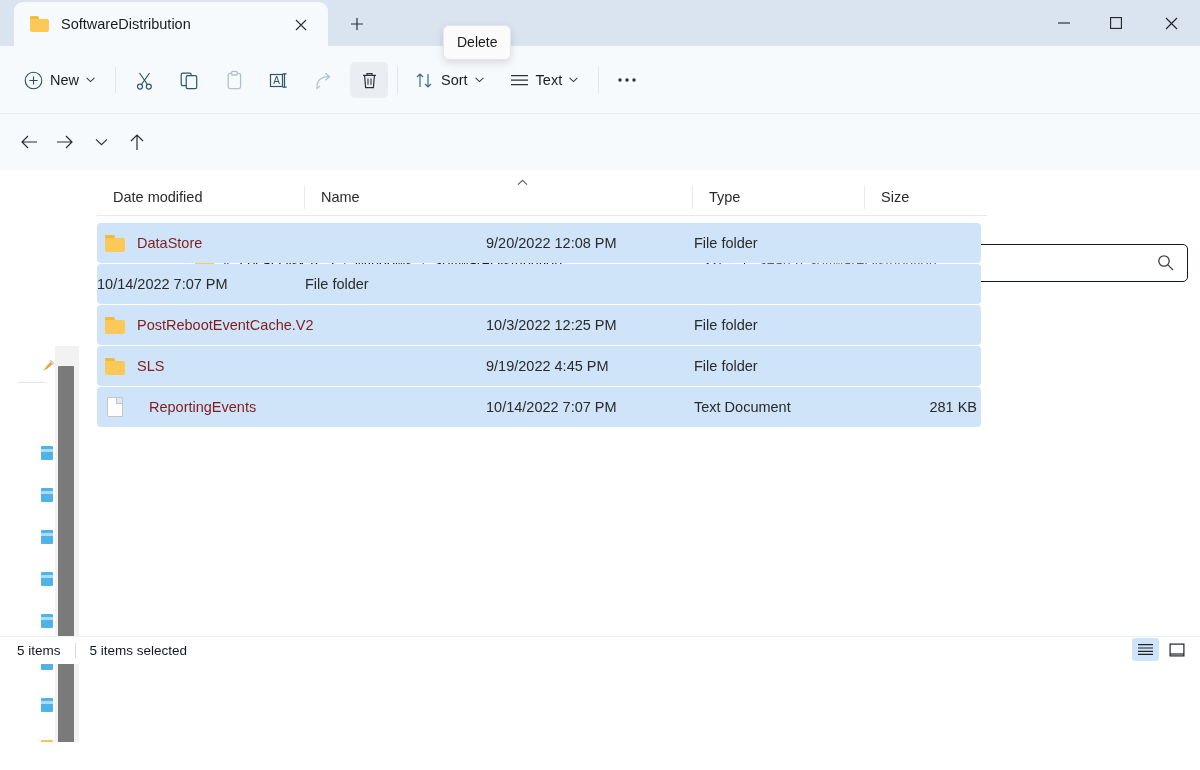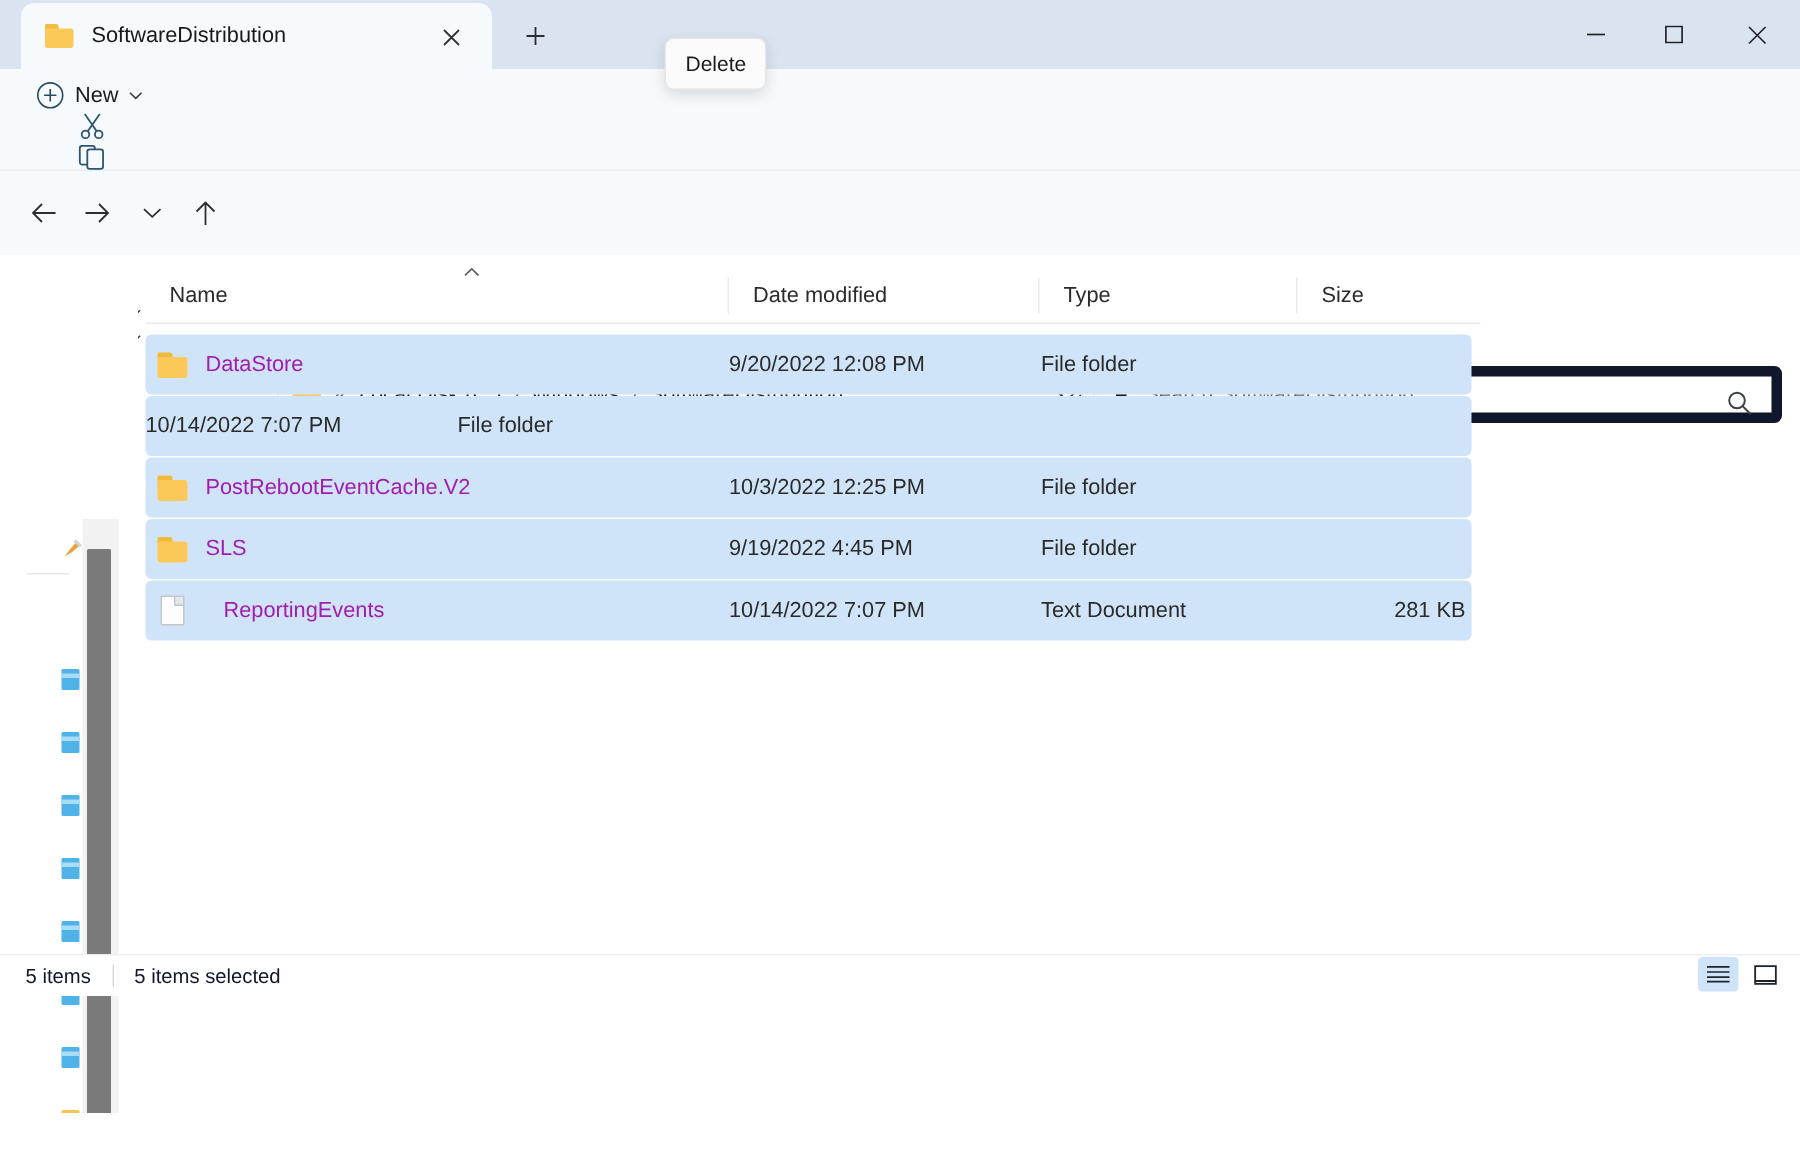--- a/index.html
+++ b/index.html
@@ -73,21 +73,21 @@
   }
 
   
   .toolbar {
     position: absolute; left: 0; top: 46px; width: 1200px; height: 68px;
     background: #f7fafd;
     border-bottom: 1px solid #e9eef4;
   }
   .tb-inner {
     position: absolute; left: 16px; top: 8px; height: 52px;
-    display: flex; align-items: center; flex-direction: column;
+    display: flex; align-items: center;
   }
   .tb-btn {
     height: 36px; min-width: 38px;
     display: flex; align-items: center; justify-content: center;
     border-radius: 5px; color: #1d2b38;
     padding: 0 8px; gap: 7px;
   }
   .tb-btn.labeled { padding: 0 11px 0 8px; }
   .tb-btn.hover { background: #eaedf1; }
   .tb-btn.disabled { color: #b3c0cd; }
@@ -132,21 +132,21 @@
   .ab-chev {
     position: absolute; right: 8px; top: 9px; width: 20px; height: 18px;
     display: flex; align-items: center; justify-content: center; color: #333;
   }
   .refresh {
     position: absolute; left: 700px; top: 136px; width: 28px; height: 26px;
     display: flex; align-items: center; justify-content: center; color: #2e3338;
   }
   .searchbox {
     position: absolute; left: 744px; top: 130px; width: 444px; height: 38px;
-    background: #ffffff; border: 7px solid #0f172a; border-radius: 5px;
+    background: #ffffff; border: 1px solid #0f172a; border-radius: 5px;
     display: flex; align-items: center;
   }
   .search-input {
     border: none; outline: none; background: transparent;
     margin-left: 12px; width: 370px;
     font-family: "Liberation Sans", sans-serif;
     font-size: 14.5px; color: #1a1a1a;
   }
   .search-input::placeholder { color: #5c6166; }
   .search-icon {
@@ -203,21 +203,21 @@
   .col.c-size { width: 123px; }
   .sort-caret {
     position: absolute; left: 196px; top: -9px; color: #5b6066; font-size: 11px;
   }
   .rows { position: absolute; left: 97px; top: 223px; width: 884px; }
   .row {
     position: relative; height: 40px; width: 884px;
     display: flex; align-items: center;
     background: #cfe4f8; border-radius: 4px; margin-bottom: 1px;
   }
-  .cell { font-size: 14.5px; color: #a21caf; display: flex; align-items: center; }
+  .cell { font-size: 14.5px; color: #7f1d1d; display: flex; align-items: center; }
   .cell.name { width: 389px; padding-left: 8px; }
   .cell.date { width: 208px; color: #2a2a2a; }
   .cell.type { width: 174px; color: #2a2a2a; }
   .cell.size {
     width: 113px; justify-content: flex-end; padding-right: 4px; color: #2a2a2a;
   }
   .name-text { margin-left: 12px; }
   .ficon { width: 20px; height: 17px; position: relative; flex: 0 0 auto; }
   .ficon .fbody {
     position: absolute; left: 0; top: 3px; width: 20px; height: 14px;
@@ -498,31 +498,31 @@
     <div class="np-icon blue" style="top:444px"></div>
     <div class="np-icon blue" style="top:486px"></div>
     <div class="np-icon blue" style="top:528px"></div>
     <div class="np-icon yellow" style="top:570px"></div>
 
     <div class="np-scroll-track"></div>
     <div class="np-scroll-thumb"></div>
   </div>
 
   <div class="list-header">
+    <div class="col c-date">
+      <span>Date modified</span>
+    </div>
     <div class="col c-name">
       <span>Name</span>
       <span class="sort-caret">
         <svg width="11" height="7" viewBox="0 0 11 7">
             <path d="M1 5.6 L5.5 1.3 L10 5.6" stroke="currentColor" stroke-width="1.1" fill="none"></path>
           </svg>
       </span>
     </div>
-    <div class="col c-date">
-      <span>Date modified</span>
-    </div>
     <div class="col c-type">
       <span>Type</span>
     </div>
     <div class="col c-size">
       <span>Size</span>
     </div>
   </div>
 
   <div class="rows">
 

